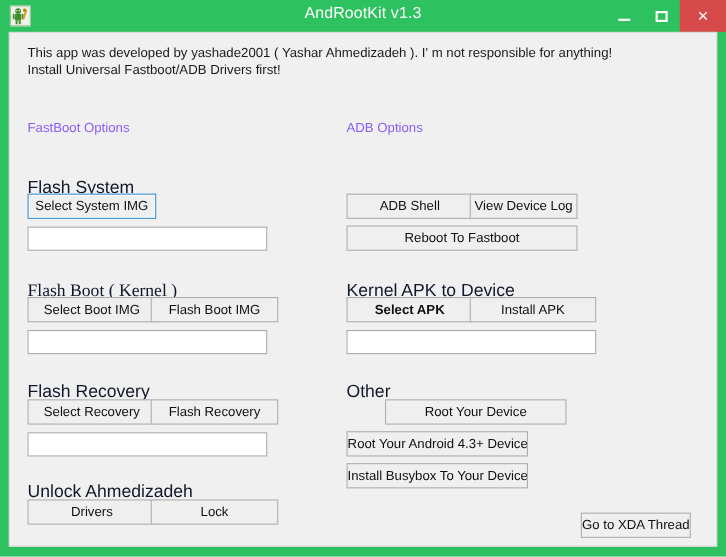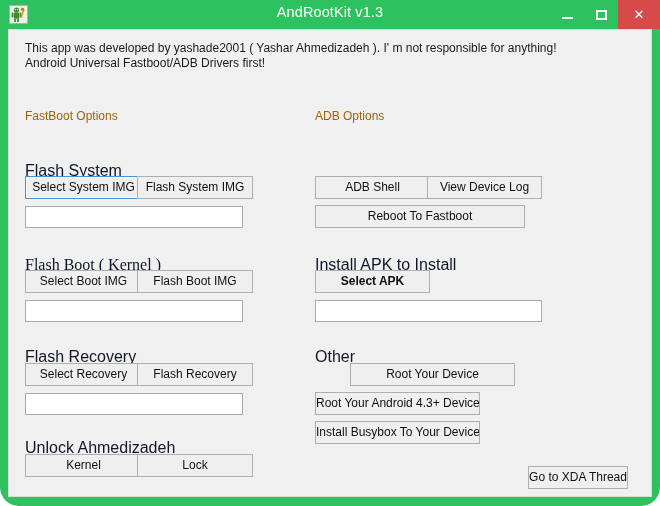--- a/index.html
+++ b/index.html
@@ -15,21 +15,20 @@
   }
 
   
   .window {
     position: absolute;
     left: 0; top: 0;
     width: 660px;
     height: 506px;
     background: #2ec15f;
     box-sizing: border-box;
-    border-radius: 19px;
   }
 
   
   .titlebar {
     position: absolute;
     left: 0; top: 0;
     width: 660px;
     height: 29px;
     background: #2ec15f;
   }
@@ -98,21 +97,21 @@
     font-size: 12px;
     color: #1a1a1a;
     line-height: 15px;
     white-space: pre-line;
   }
 
   
   .col-title {
     position: absolute;
     font-size: 12px;
-    color: #a16207;
+    color: #8b5cf6;
   }
   .grp-label {
     position: absolute;
     font-size: 16px;
     color: #0f172a;
   }
 
   
   .btn {
     position: absolute;
@@ -182,51 +181,51 @@
         </div>
     </div>
     <div class="win-btn win-close">
       <div class="glyph close-x">✕</div>
     </div>
   </div>
 
   <div class="client">
 
     <div class="notice">This app was developed by yashade2001 ( Yashar Ahmedizadeh ). I' m not responsible for anything!
-Android Universal Fastboot/ADB Drivers first!</div>
+Install Universal Fastboot/ADB Drivers first!</div>
 
     <div class="col-title" style="left:16px; top:79px;">FastBoot Options</div>
 
     <div class="grp-label" style="left:16px; top:132px;">Flash System</div>
     <button class="btn focused" style="left:16px; top:146px; width:117px;">Select System IMG</button>
-    <button class="btn" style="left:128px; top:146px; width:116px;">Flash System IMG</button>
     <input class="tbox" type="text" style="left: 16px; top: 176px; width: 218px;" value="">
 
     <div class="grp-label" style="left:16px; top:226px;font-family:Liberation Serif, serif;">Flash Boot ( Kernel )</div>
     <button class="btn" style="left:16px; top:240px; width:117px;">Select Boot IMG</button>
     <button class="btn" style="left:128px; top:240px; width:116px;">Flash Boot IMG</button>
     <input class="tbox" type="text" style="left: 16px; top: 270px; width: 218px;" value="">
 
     <div class="grp-label" style="left:16px; top:318px;">Flash Recovery</div>
     <button class="btn" style="left:16px; top:333px; width:117px;">Select Recovery</button>
     <button class="btn" style="left:128px; top:333px; width:116px;">Flash Recovery</button>
     <input class="tbox" type="text" style="left: 16px; top: 363px; width: 218px;" value="">
 
     <div class="grp-label" style="left:16px; top:409px;">Unlock Ahmedizadeh</div>
-    <button class="btn" style="left:16px; top:424px; width:117px;">Kernel</button>
+    <button class="btn" style="left:16px; top:424px; width:117px;">Drivers</button>
     <button class="btn" style="left:128px; top:424px; width:116px;">Lock</button>
 
     <div class="col-title" style="left:306px; top:79px;">ADB Options</div>
 
     <button class="btn" style="left:306px; top:146px; width:115px;">ADB Shell</button>
-    <button class="btn" style="left:418px; top:146px; width:115px;">View Device Log</button>
+    <button class="btn" style="left:418px; top:146px; width:98px;">View Device Log</button>
     <button class="btn" style="left:306px; top:175px; width:210px;">Reboot To Fastboot</button>
 
-    <div class="grp-label" style="left:306px; top:226px;">Install APK to Install</div>
+    <div class="grp-label" style="left:306px; top:226px;">Kernel APK to Device</div>
     <button class="btn" style="left:306px; top:240px; width:115px;font-weight:bold;">Select APK</button>
+    <button class="btn" style="left:418px; top:240px; width:115px;">Install APK</button>
     <input class="tbox" type="text" style="left: 306px; top: 270px; width: 227px;" value="">
 
     <div class="grp-label" style="left:306px; top:318px;">Other</div>
     <button class="btn" style="left:306px; top:333px; width:165px;margin-left:35px;">Root Your Device</button>
     <button class="btn" style="left:306px; top:362px; width:165px;">Root Your Android 4.3+ Device</button>
     <button class="btn" style="left:306px; top:391px; width:165px;">Install Busybox To Your Device</button>
 
     <button class="btn" style="left:519px; top:436px; width:100px;">Go to XDA Thread</button>
 
   </div>

